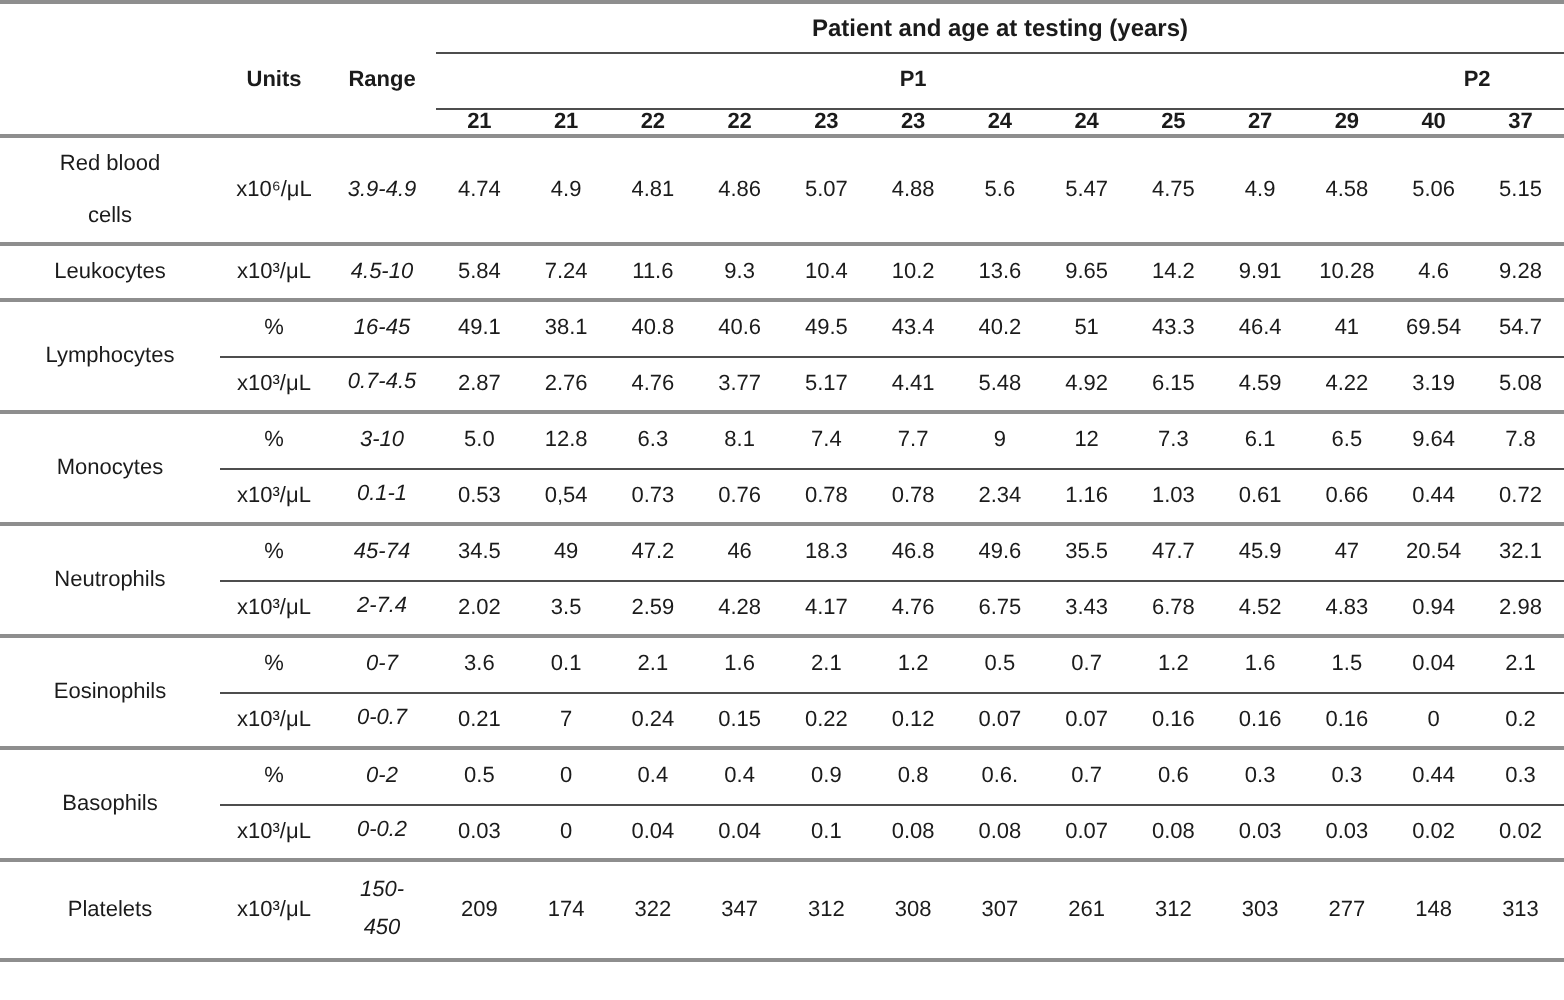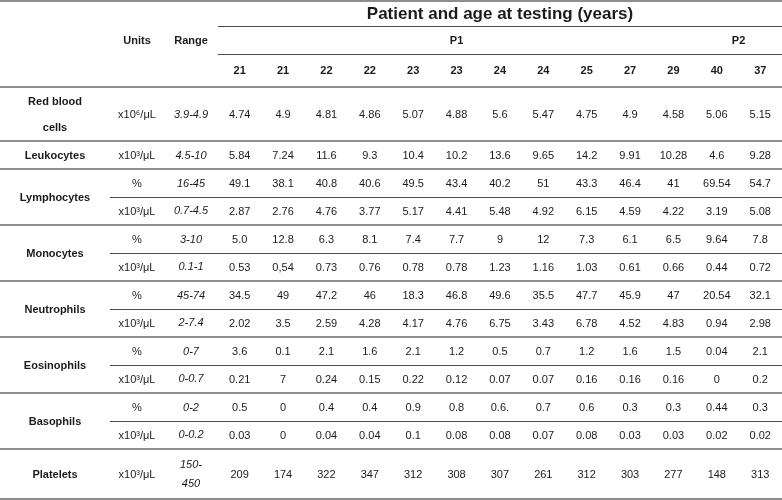--- a/index.html
+++ b/index.html
@@ -15,26 +15,26 @@
   td {
     text-align: center; vertical-align: middle; padding: 0;
     font-size: 11px; color: var(--text); overflow: hidden;
   }
   .top    { border-top: 2px solid var(--line-gray); }
   .thinb  { border-bottom: 1px solid var(--line-dark); }
   .heavyb { border-bottom: 2px solid var(--line-gray); }
   .groupb { border-bottom: 2px solid var(--line-gray); }
   .divb   { border-bottom: 1px solid var(--line-dark); }
   .hcell  { font-weight: bold; }
-  .title  { font-weight: bold; font-size: 17px; }
-  .lbl    { font-weight: bold; white-space: pre-line; line-height: 26px; }
+  .title  { font-weight: bold; font-size: 12px; }
+  .lbl    { font-weight: normal; white-space: pre-line; line-height: 26px; }
   .range  { white-space: pre-line; line-height: 19px; font-style: italic; }
   tr.hdr1 { height: 25px; }
   tr.hdr2 { height: 28px; }
-  tr.hdr3 { height: 33px; }
+  tr.hdr3 { height: 14px; }
   tr.h-std  { height: 28px; }
   tr.h-tall { height: 50px; }
 </style>
 </head>
 <body>
 
 <div class="page">
   <table>
     <colgroup>
       <col style="width:110px">
@@ -178,21 +178,21 @@
         </tr>
         <tr class="h-std">
           <td class="units groupb">x10³/μL</td>
           <td class="range groupb">0.1-1</td>
           <td class="val groupb">0.53</td>
           <td class="val groupb">0,54</td>
           <td class="val groupb">0.73</td>
           <td class="val groupb">0.76</td>
           <td class="val groupb">0.78</td>
           <td class="val groupb">0.78</td>
-          <td class="val groupb">1.23</td>
+          <td class="val groupb">2.34</td>
           <td class="val groupb">1.16</td>
           <td class="val groupb">1.03</td>
           <td class="val groupb">0.61</td>
           <td class="val groupb">0.66</td>
           <td class="val groupb">0.44</td>
           <td class="val groupb">0.72</td>
         </tr>
         <tr class="h-std">
           <td class="lbl groupb" rowspan="2">Neutrophils</td>
           <td class="units divb">%</td>

